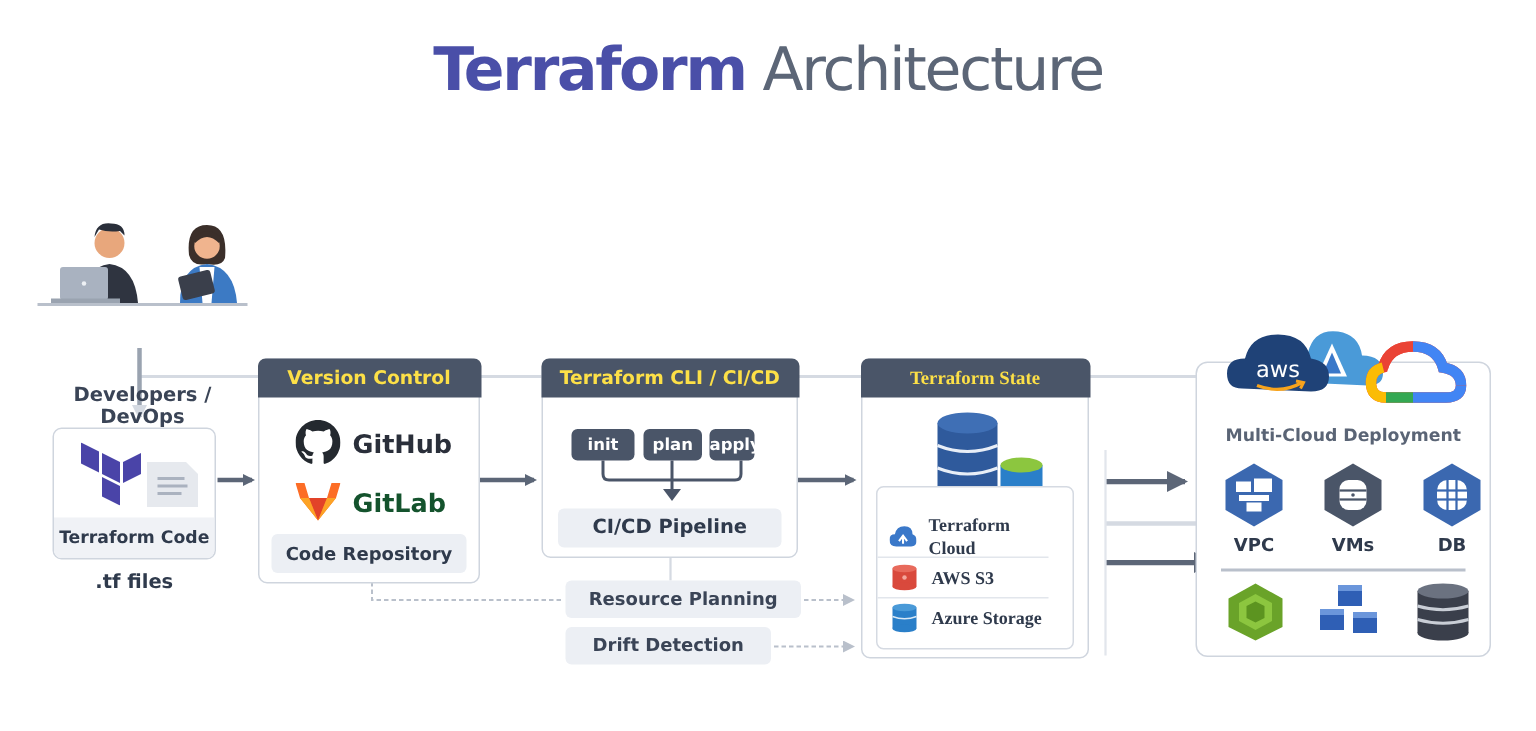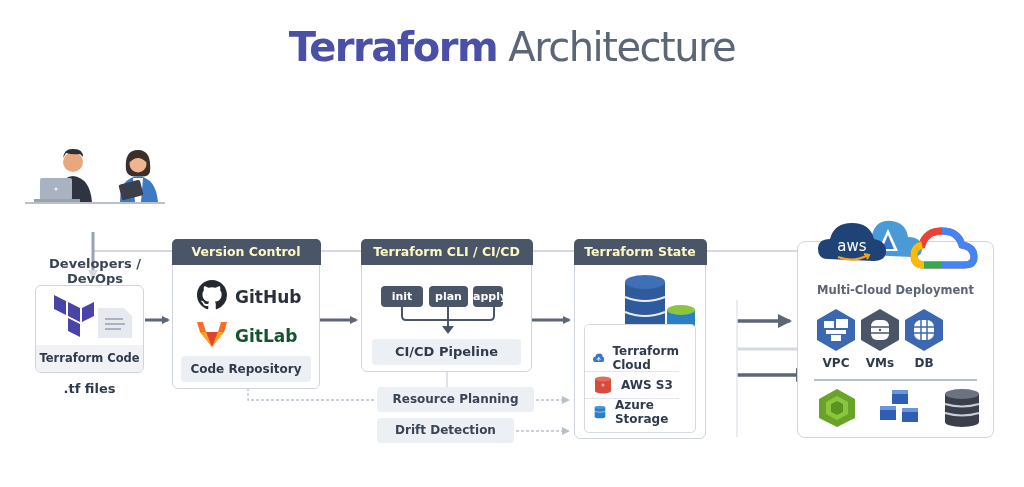--- a/index.html
+++ b/index.html
@@ -3,21 +3,21 @@
 <meta charset="utf-8">
 <style>
   html,body{margin:0;padding:0;background:#ffffff;}
   body{width:1024px;height:487px;position:relative;overflow:hidden;font-family:"DejaVu Sans",sans-serif;color:#2f3a4c;}
   .abs{position:absolute;}
   .title{left:0;width:1024px;top:24px;text-align:center;font-size:40px;letter-spacing:-1.5px;font-family:"DejaVu Sans",sans-serif;}
   .title .t1{color:#4a4fa8;font-weight:bold;}
   .title .t2{color:#5c6677;font-weight:normal;}
   .lbl-dev{left:20px;top:208px;width:150px;text-align:center;font-size:13px;font-weight:bold;color:#3a4456;margin-top:48px;}
   .card{border:1.5px solid #cfd5de;border-radius:6px;background:#fff;box-sizing:border-box;}
-  .hdr{background:#4a5568;color:#fef9c3;font-weight:bold;font-size:12.5px;text-align:center;height:26px;line-height:26px;border-radius:5px 5px 0 0;margin:-1.5px -1.5px 0 -1.5px;}
+  .hdr{background:#4a5568;color:#fde047;font-weight:bold;font-size:12.5px;text-align:center;height:26px;line-height:26px;border-radius:5px 5px 0 0;margin:-1.5px -1.5px 0 -1.5px;}
   .sub{background:#eceff4;border-radius:4px;text-align:center;color:#2f3a4c;font-size:12px;font-weight:bold;}
   .pill{background:#eceff4;border-radius:4px;text-align:center;font-size:12px;font-weight:bold;color:#3a4456;height:25px;line-height:25px;}
   .cmd{background:#4a5568;color:#fff;border-radius:4px;font-size:11px;font-weight:bold;height:21px;line-height:21px;text-align:center;}
   .row{display:flex;align-items:center;font-size:12px;font-weight:bold;color:#2f3a4c;height:26px;border-bottom:1.5px solid #e2e6ec;}
   .row:last-child{border-bottom:none;}
   .cloudlbl{font-size:11.5px;font-weight:bold;color:#5a6475;text-align:center;}
   .svclbl{font-size:12px;font-weight:bold;color:#2f3a4c;text-align:center;width:44px;}
 </style>
 </head>
 <body>
@@ -142,21 +142,21 @@
     <path d="M40,1 L40,10 Q40,14 44,14 L128,14 Q132,14 132,10 L132,1" stroke="#4a5568" stroke-width="2" fill="none"></path>
     <line x1="86" y1="1" x2="86" y2="22" stroke="#4a5568" stroke-width="2"></line>
     <path d="M80,20 L92,20 L86,28 Z" fill="#4a5568"></path>
   </svg>
   <div class="abs sub" style="left:10px;right:10px;top:99px;height:26px;line-height:26px;font-size:13px;">CI/CD Pipeline</div>
 </div>
 
 <div class="abs pill" style="left:377px;top:387px;width:157px;">Resource Planning</div>
 <div class="abs pill" style="left:377px;top:418px;width:137px;">Drift Detection</div>
 
-<div class="abs card" style="left:574px;top:239px;width:132px;height:200px;">
+<div class="abs card" style="left:574px;top:239px;width:152px;height:200px;font-family:Liberation Serif, serif;">
   <div class="hdr">Terraform State</div>
   <div class="abs" style="left:48px;top:34px;">
     <svg width="76" height="66" viewBox="0 0 76 66">
       <rect x="2" y="8" width="40" height="46" fill="#2f5a9c"></rect>
       <ellipse cx="22" cy="54" rx="20" ry="7" fill="#2f5a9c"></ellipse>
       <ellipse cx="22" cy="8" rx="20" ry="7" fill="#3f6fb5"></ellipse>
       <path d="M2,23 Q22,31 42,23" stroke="#e8eef7" stroke-width="2" fill="none"></path>
       <path d="M2,38 Q22,46 42,38" stroke="#e8eef7" stroke-width="2" fill="none"></path>
       <rect x="44" y="36" width="28" height="24" fill="#2a7fc9"></rect>
       <ellipse cx="58" cy="60" rx="14" ry="5" fill="#2a7fc9"></ellipse>
@@ -189,21 +189,21 @@
             <path d="M1,9 Q9,12 17,9" stroke="#d8e8f6" stroke-width="1" fill="none"></path>
           </svg>
         <span>Azure Storage</span>
       </div>
     </div>
   </div>
 </div>
 
 <div class="abs card" style="left:797px;top:241px;width:197px;height:197px;border-radius:8px;">
   <div class="abs cloudlbl" style="left:0;right:0;top:41px;">Multi-Cloud Deployment</div>
-  <div class="abs" style="left:16px;top:66px;display:flex;">
+  <div class="abs" style="left:16px;top:66px;display:flex;gap:22px;">
     <div style="width:44px;">
       <svg width="44" height="44" viewBox="0 0 44 44">
           <polygon points="22,1 41,12 41,32 22,43 3,32 3,12" fill="#3b68b0"></polygon>
           <rect x="10" y="13" width="10" height="7" fill="#fff"></rect>
           <rect x="22" y="11" width="12" height="9" fill="#fff"></rect>
           <rect x="12" y="22" width="20" height="4" fill="#fff"></rect>
           <rect x="17" y="27" width="10" height="6" fill="#fff"></rect>
         </svg>
       <div class="svclbl">VPC</div>
     </div>

